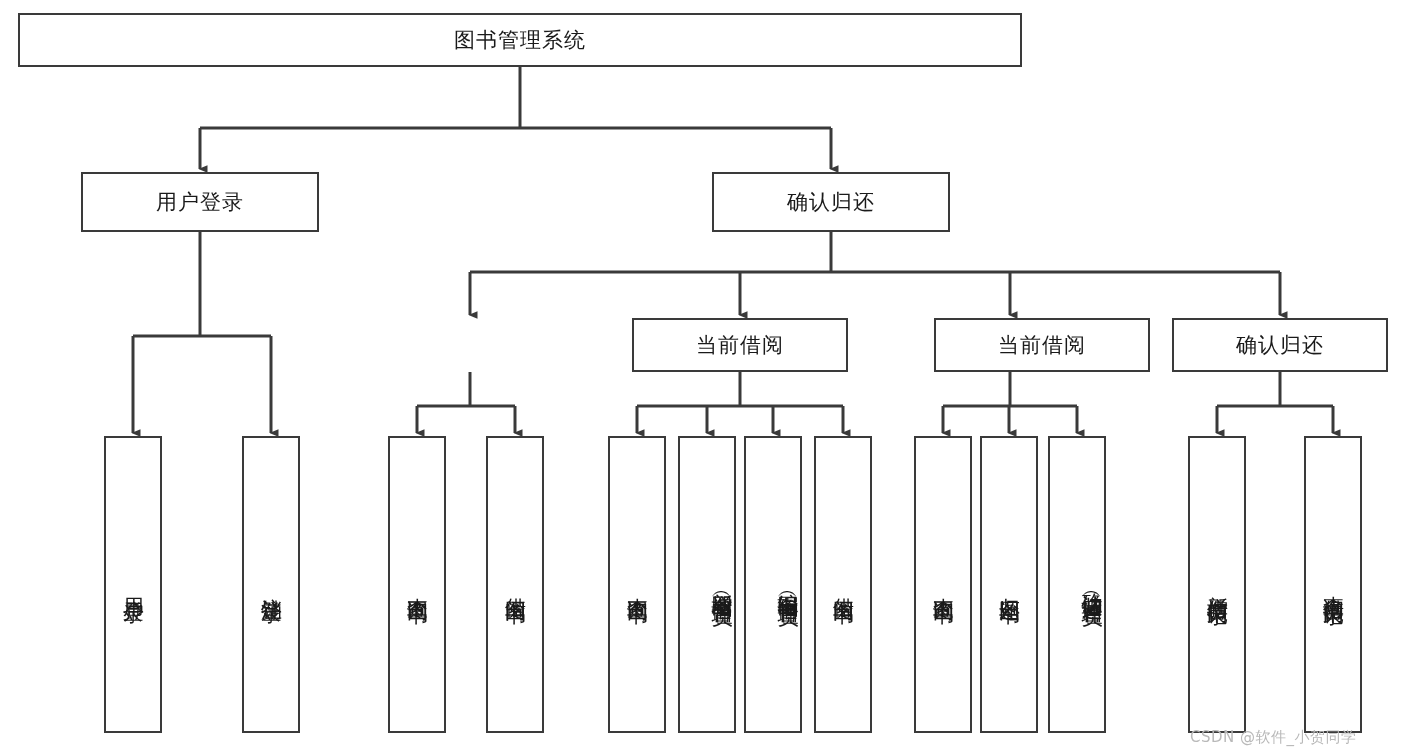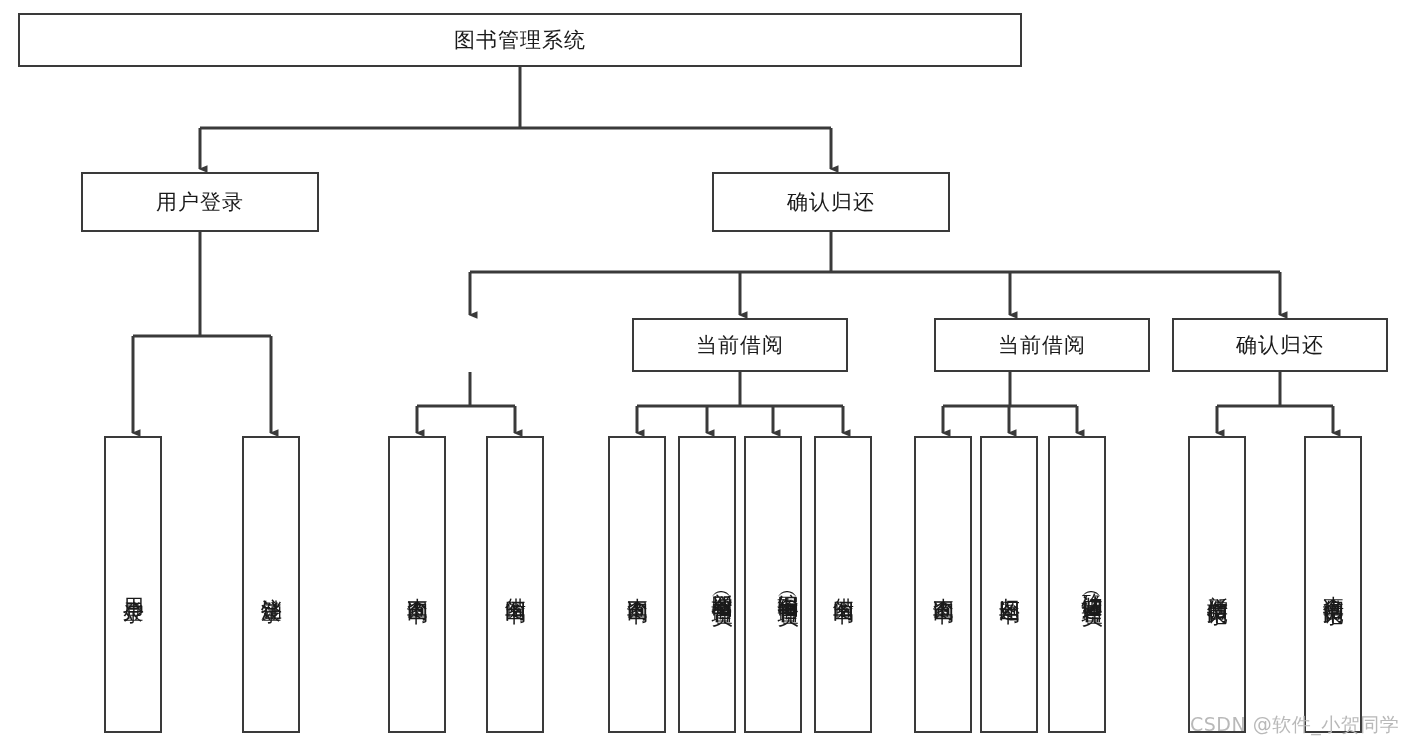--- a/index.html
+++ b/index.html
@@ -52,22 +52,22 @@
   .node.v.topalign {
     align-items: flex-start;
     justify-content: center;
   }
   .node-label {
     display: block;
   }
   .watermark {
     position: absolute;
     left: 1190px;
-    top: 712px;
-    font-size: 19px;
+    top: 728px;
+    font-size: 15px;
     color: #b9b9b9;
     white-space: nowrap;
     letter-spacing: 0.5px;
   }
 </style>
 </head>
 <body>
 
 <div id="canvas">
 

